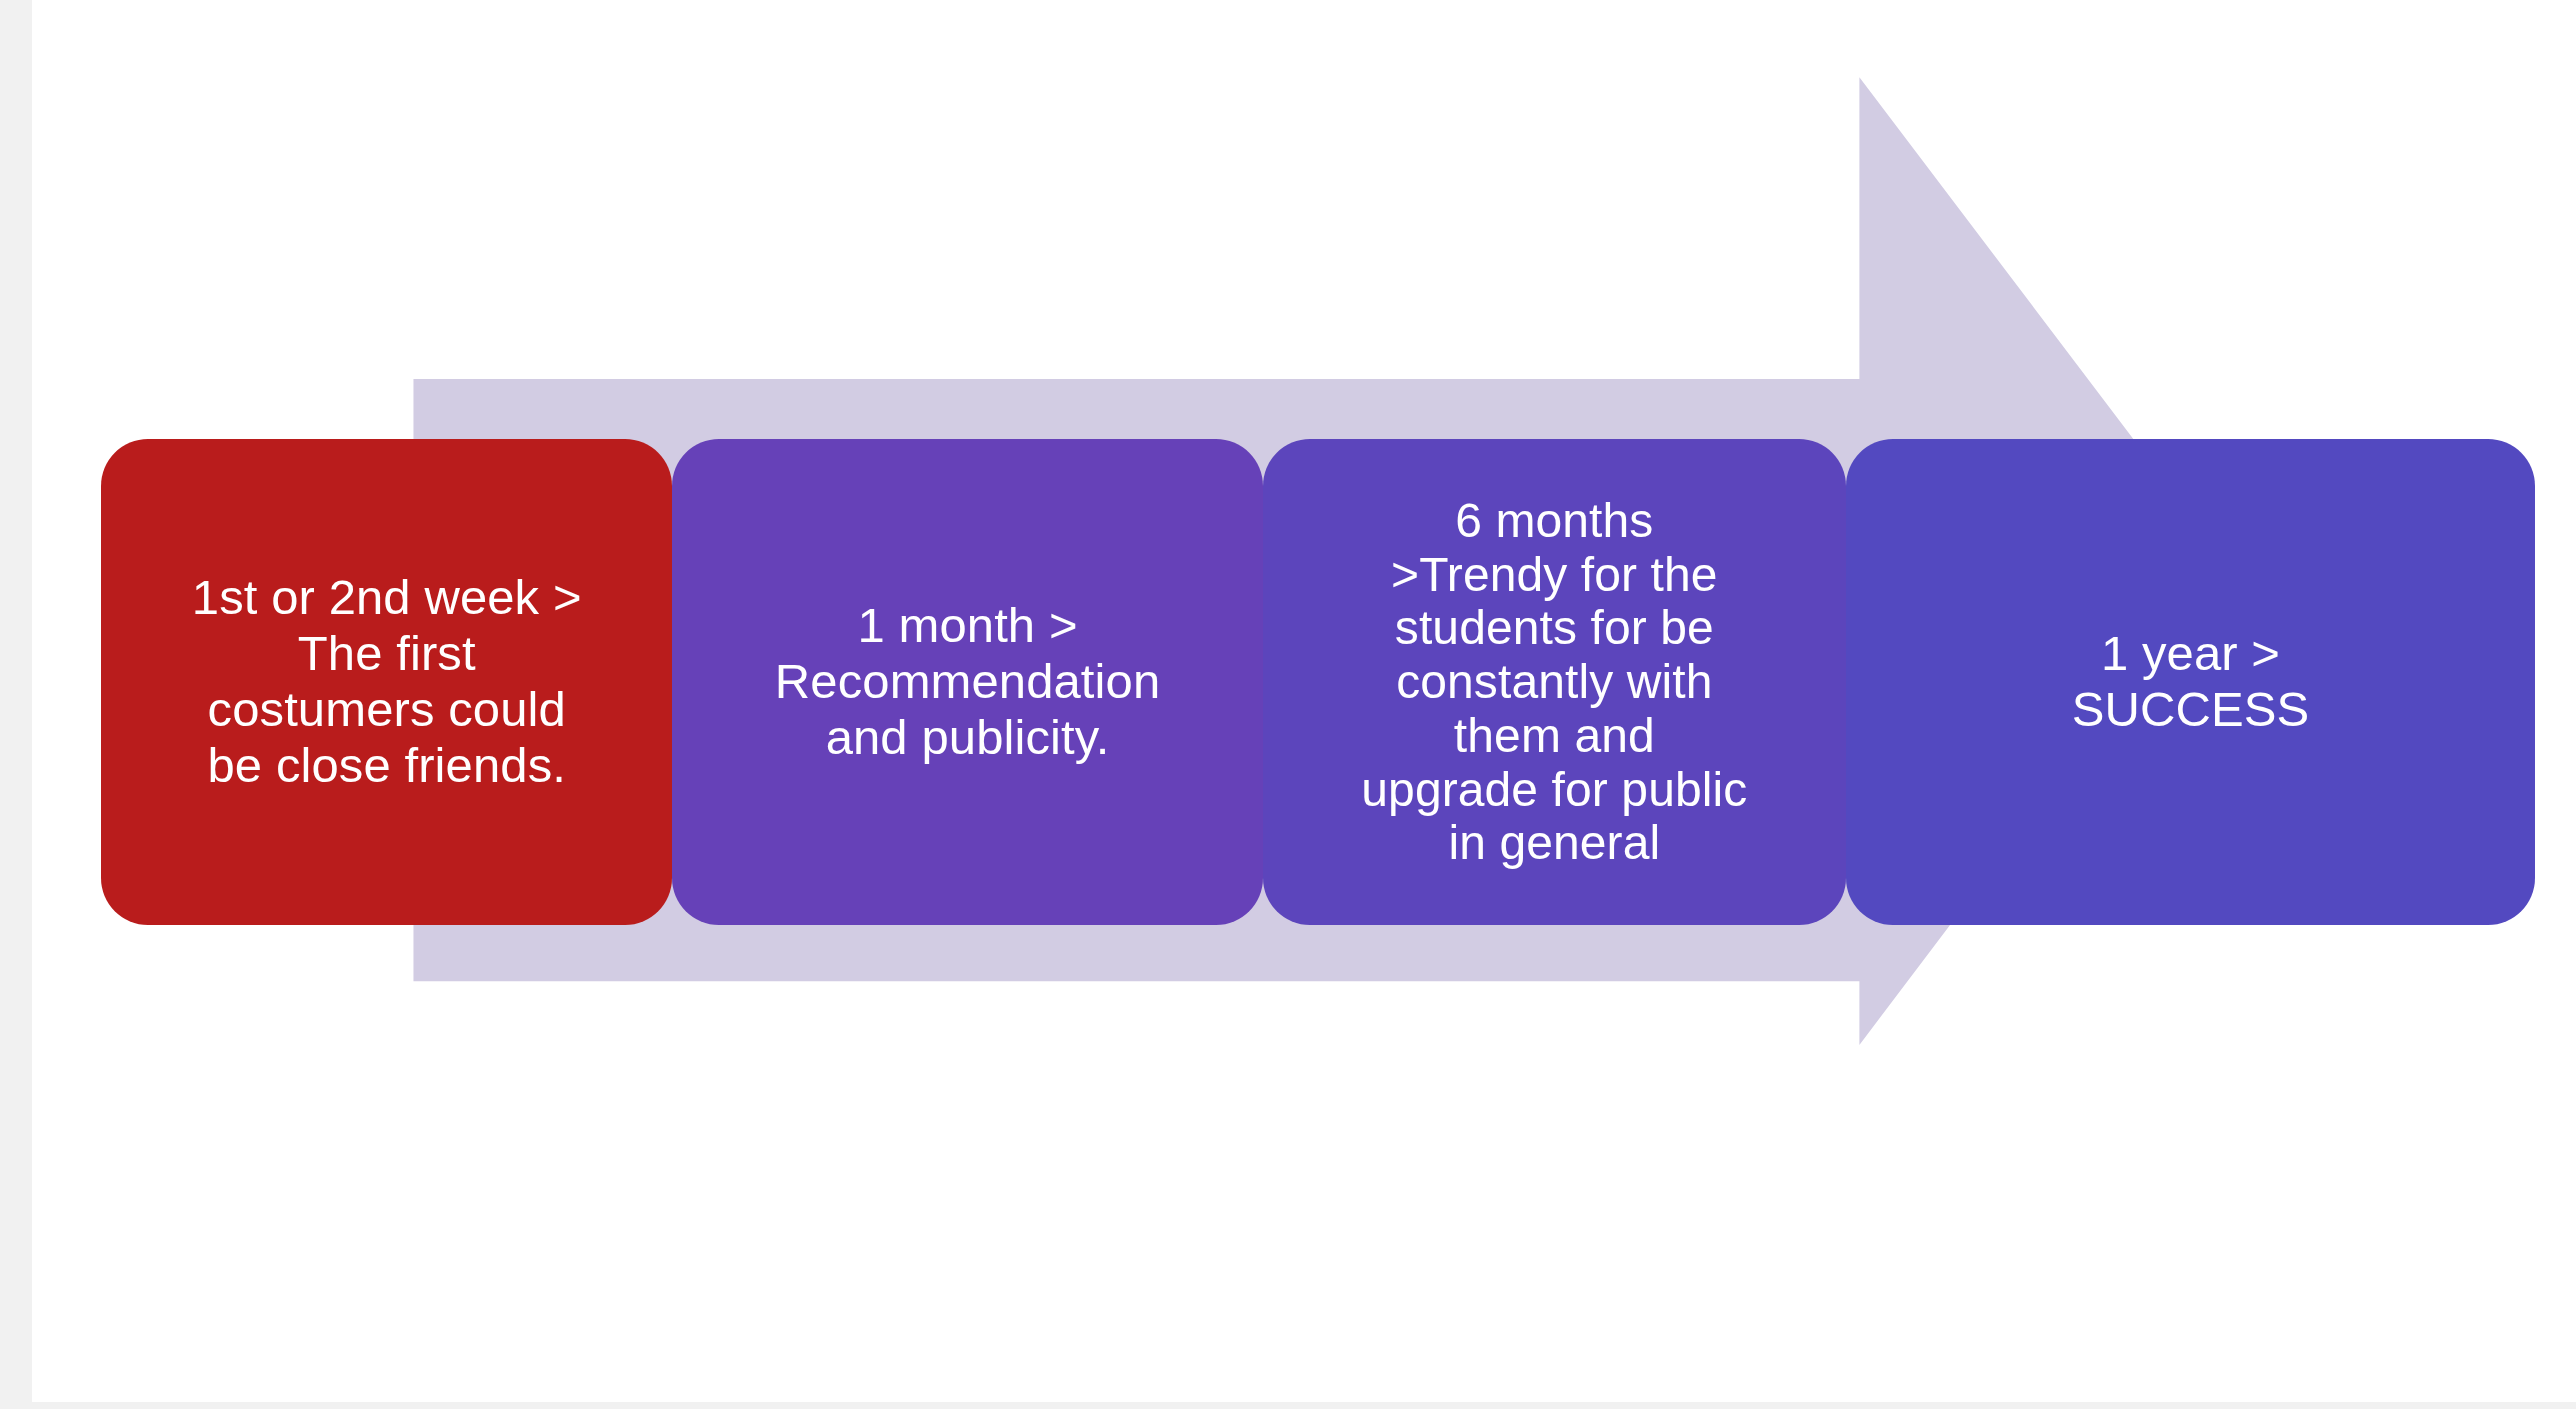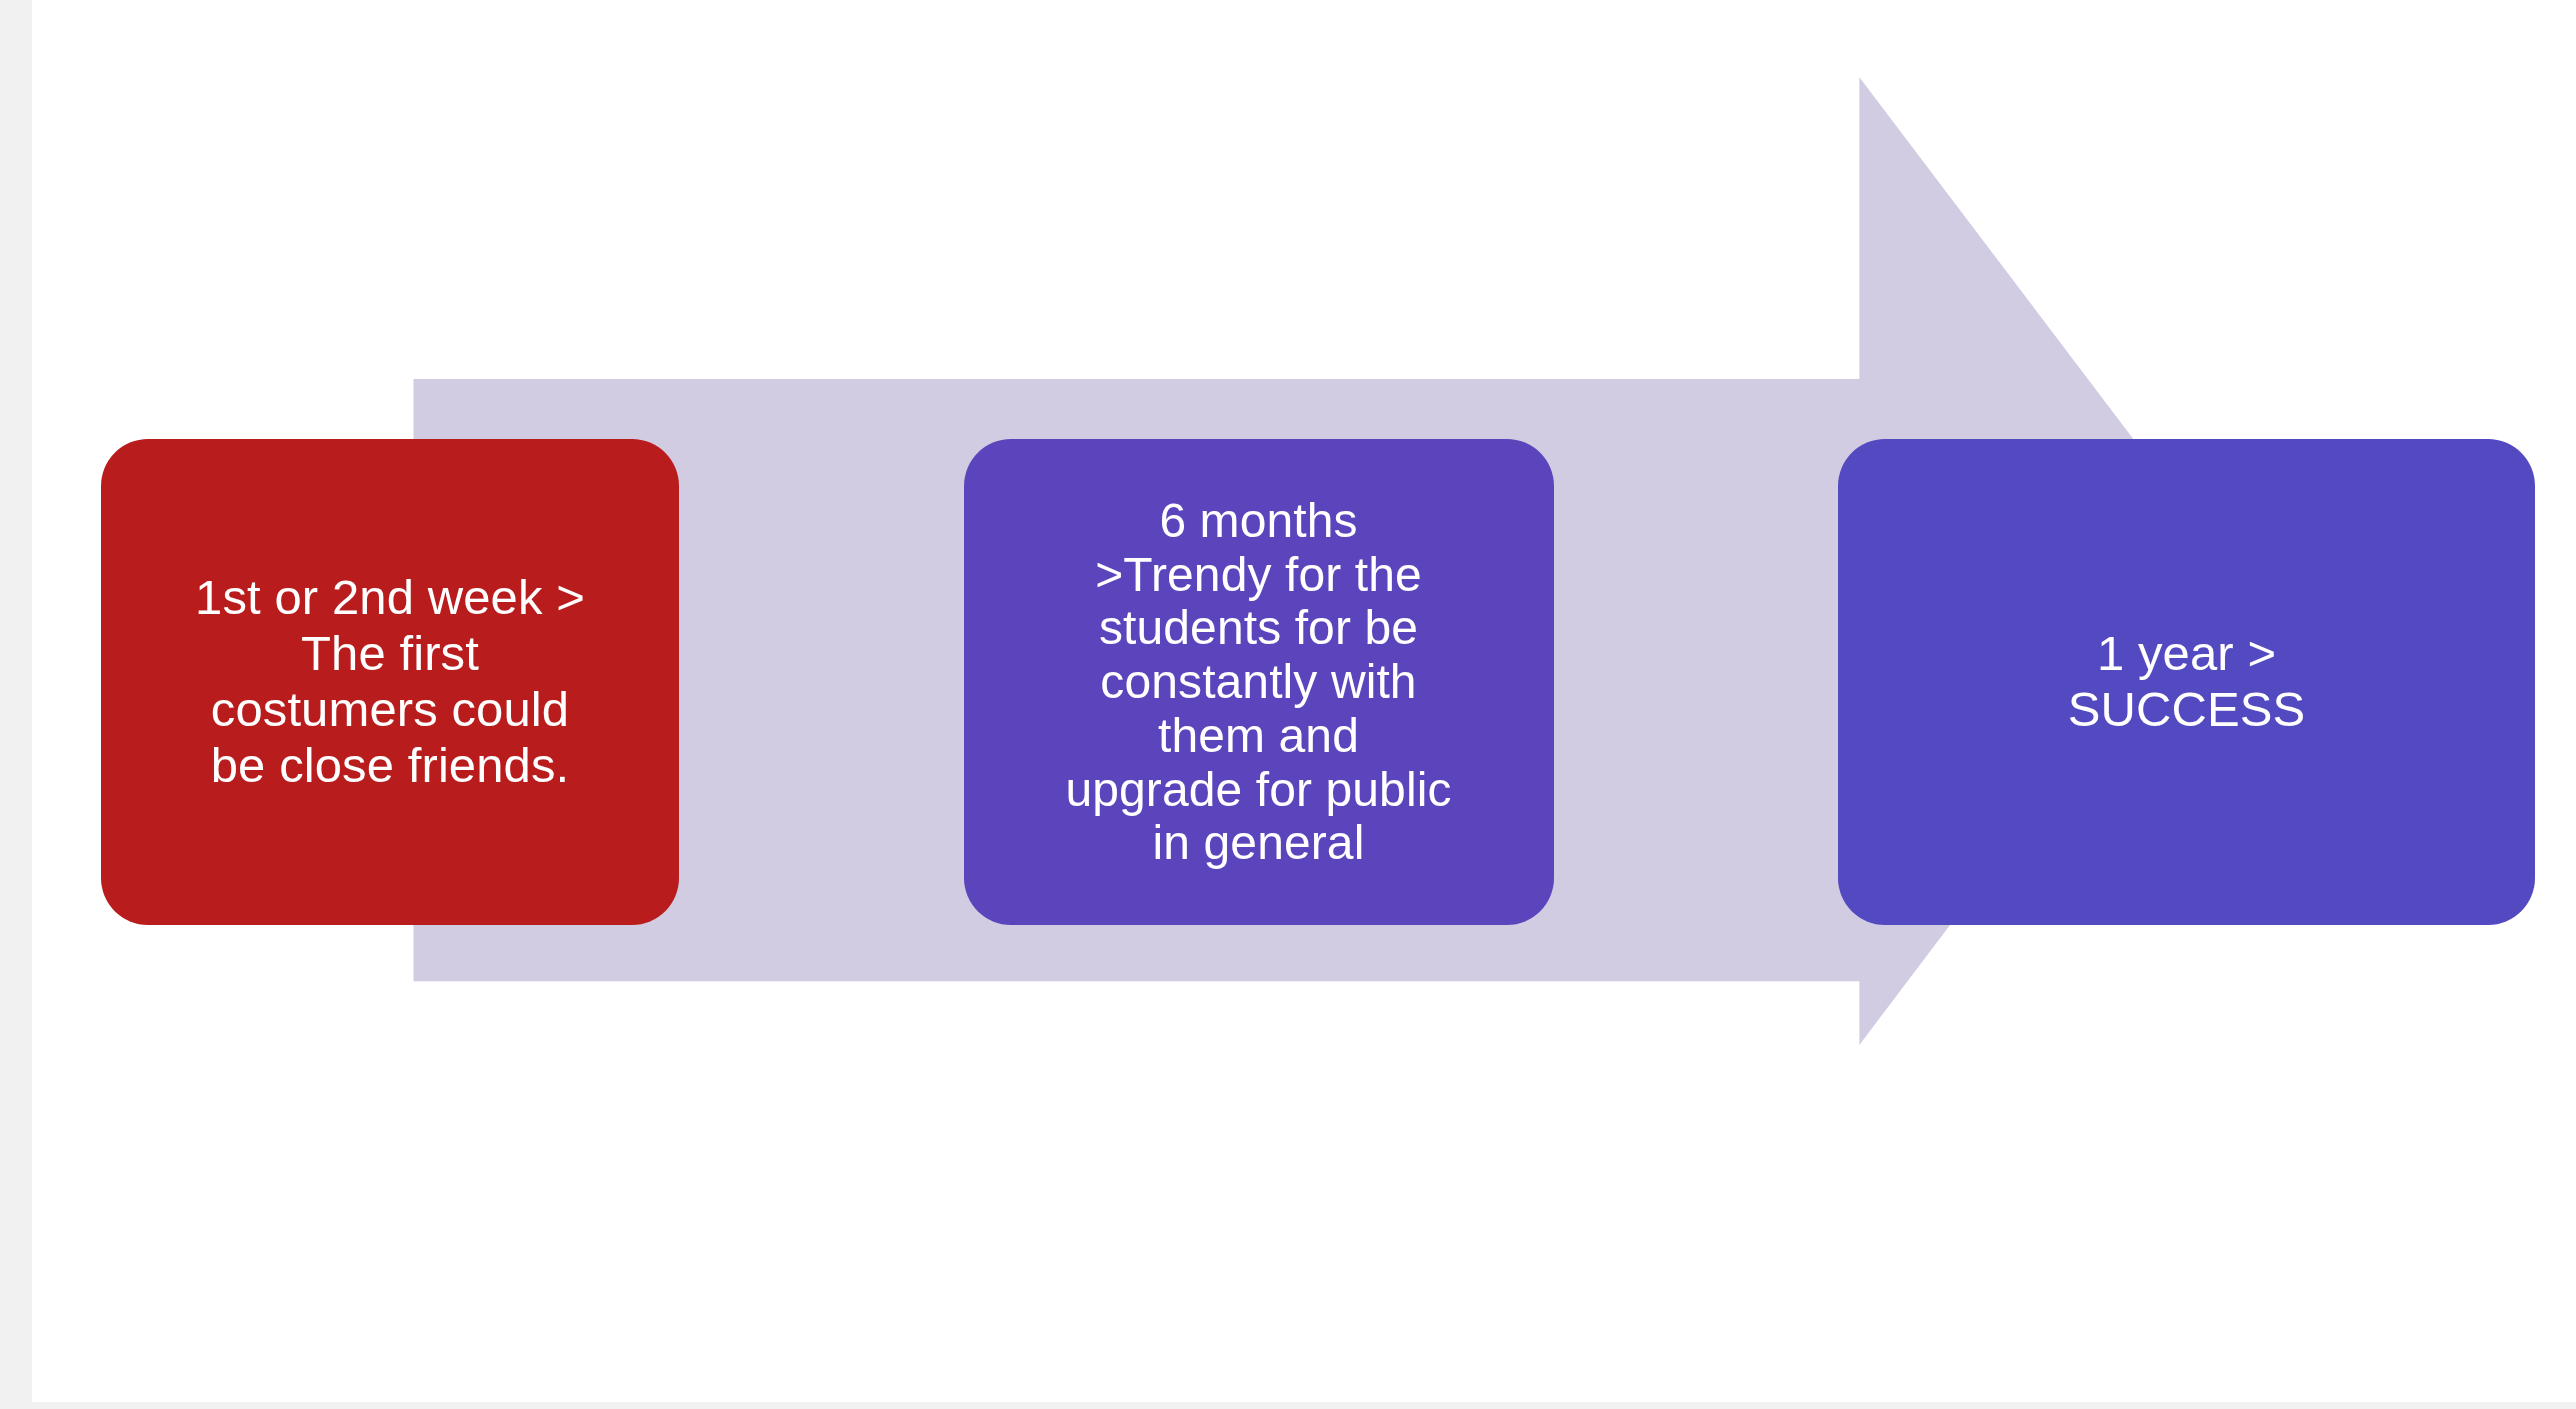--- a/index.html
+++ b/index.html
@@ -101,20 +101,25 @@
 
     <div id="steps">
 
       <div class="step-card" id="step-card-1" style="background:#b91c1c;">
         <span class="step-text">1st or 2nd week &gt;
 The first
 costumers could
 be close friends.</span>
       </div>
 
+      <div class="step-card" id="step-card-2" style="background:#6641B8;">
+        <span class="step-text">1 month &gt;
+Recommendation
+and publicity.</span>
+      </div>
 
       <div class="step-card" id="step-card-3" style="background:#5C45BC;">
         <span class="step-text">6 months
 &gt;Trendy for the
 students for be
 constantly with
 them and
 upgrade for public
 in general</span>
       </div>

